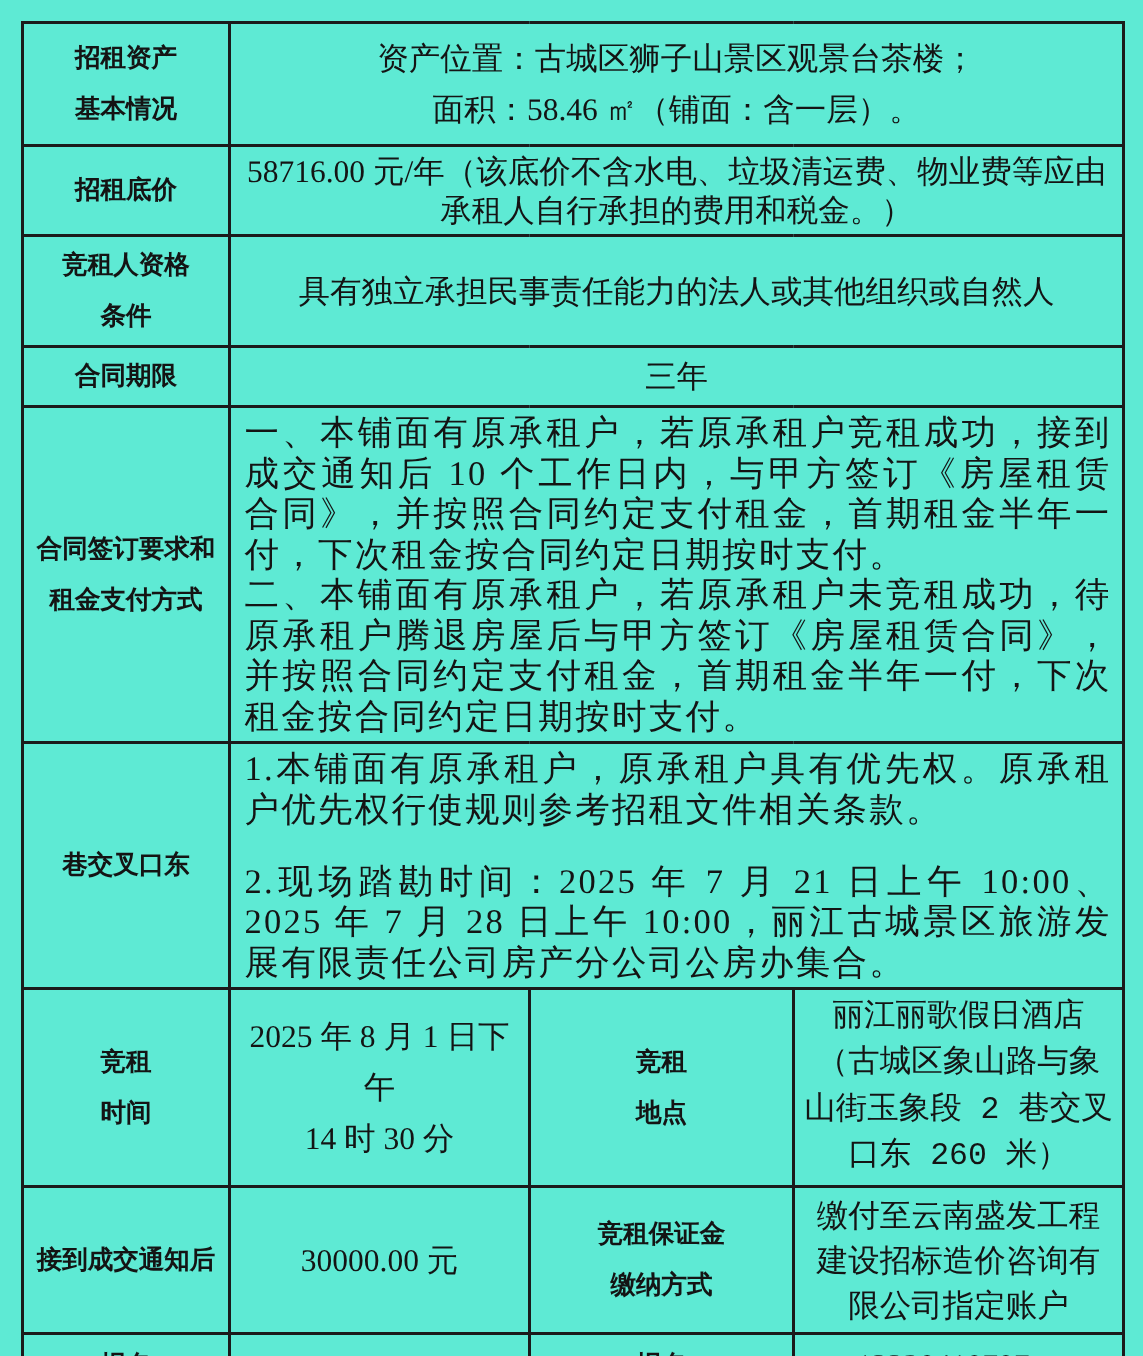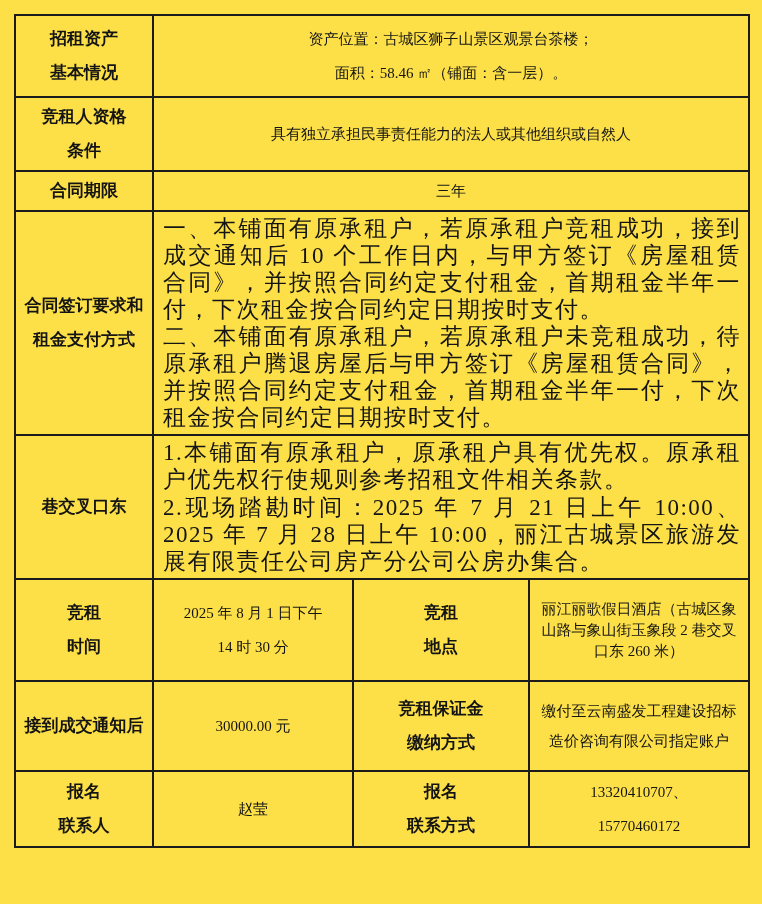--- a/index.html
+++ b/index.html
@@ -1,18 +1,18 @@
 <!DOCTYPE html>
 <html><head>
 <meta charset="utf-8">
 <style>
   html, body { margin: 0; padding: 0; background: #ffffff; }
   .page {
     width: 762px; height: 904px; position: relative;
-    background: #fde047; color: #141414; overflow: hidden;
+    background: #5eead4; color: #141414; overflow: hidden;
     font-family: "Liberation Serif", serif;
   }
   table.doc {
     position: absolute; left: 14px; top: 14px; width: 734px;
     border-collapse: collapse; table-layout: fixed;
   }
   td {
     border: 2px solid #1b1b1b;
     padding: 3px 6px;
     vertical-align: middle;
@@ -23,37 +23,37 @@
     font-weight: 700;
     font-size: 17px;
     text-align: center;
     white-space: pre-line;
     line-height: 34px;
     letter-spacing: 0;
     padding: 2px 4px;
   }
   .ctr {
     font-family: "Liberation Serif", serif;
-    font-size: 15px;
+    font-size: 21px;
     text-align: center;
     white-space: pre-line;
     line-height: 30px;
     margin-top: 36px;
   }
   .just {
     font-family: "Liberation Serif", serif;
     font-size: 23px;
     text-align: justify;
     line-height: 27px;
     letter-spacing: 1.5px;
     padding-left: 9px; padding-right: 7px;
   }
   .just p { margin: 0; }
-  .gap p + p { margin-top: 1px; }
-  .lh23 { line-height: 21px; }
+  .gap p + p { margin-top: 21px; }
+  .lh23 { line-height: 31px; font-family: Liberation Mono, monospace; }
   .lh26 { line-height: 26px; }
   .lh30 { line-height: 30px; }
   .lh34 { line-height: 34px; }
   tr.r1 { height: 82px; }  tr.r2 { height: 56px; }
   tr.r3 { height: 55px; }  tr.r4 { height: 36px; }
   tr.r5 { height: 172px; } tr.r6 { height: 142px; }
   tr.r7 { height: 102px; }  tr.r8 { height: 90px; }
   tr.r9 { height: 90px; }  tr.r10 { height: 74px; }
 </style>
 </head>
@@ -66,20 +66,24 @@
       <col style="width:200px">
       <col style="width:176px">
       <col style="width:220px">
     </colgroup>
     <tbody>
       <tr class="r1">
         <td class="hdr">招租资产
 基本情况</td>
         <td class="ctr lh34" colspan="3">资产位置：古城区狮子山景区观景台茶楼；
 面积：58.46 ㎡（铺面：含一层）。</td>
+      </tr>
+      <tr class="r2">
+        <td class="hdr">招租底价</td>
+        <td class="ctr lh26" colspan="3">58716.00 元/年（该底价不含水电、垃圾清运费、物业费等应由承租人自行承担的费用和税金。）</td>
       </tr>
       <tr class="r3">
         <td class="hdr">竞租人资格
 条件</td>
         <td class="ctr lh34" colspan="3">具有独立承担民事责任能力的法人或其他组织或自然人</td>
       </tr>
       <tr class="r4">
         <td class="hdr">合同期限</td>
         <td class="ctr" colspan="3">三年</td>
       </tr>

